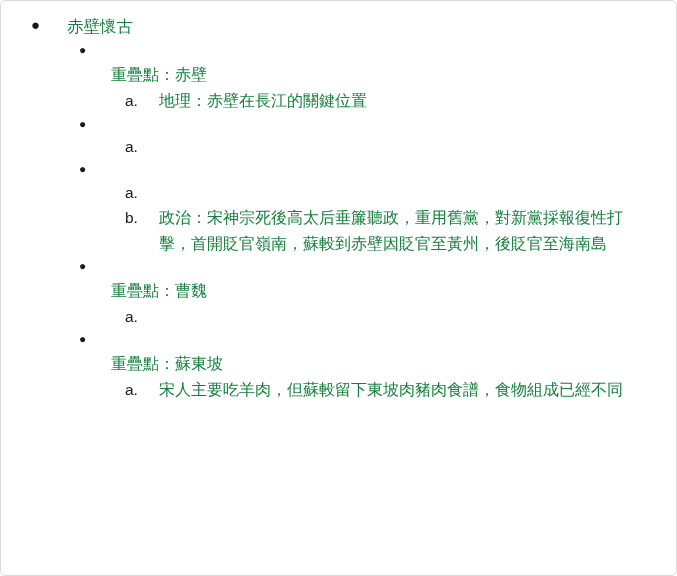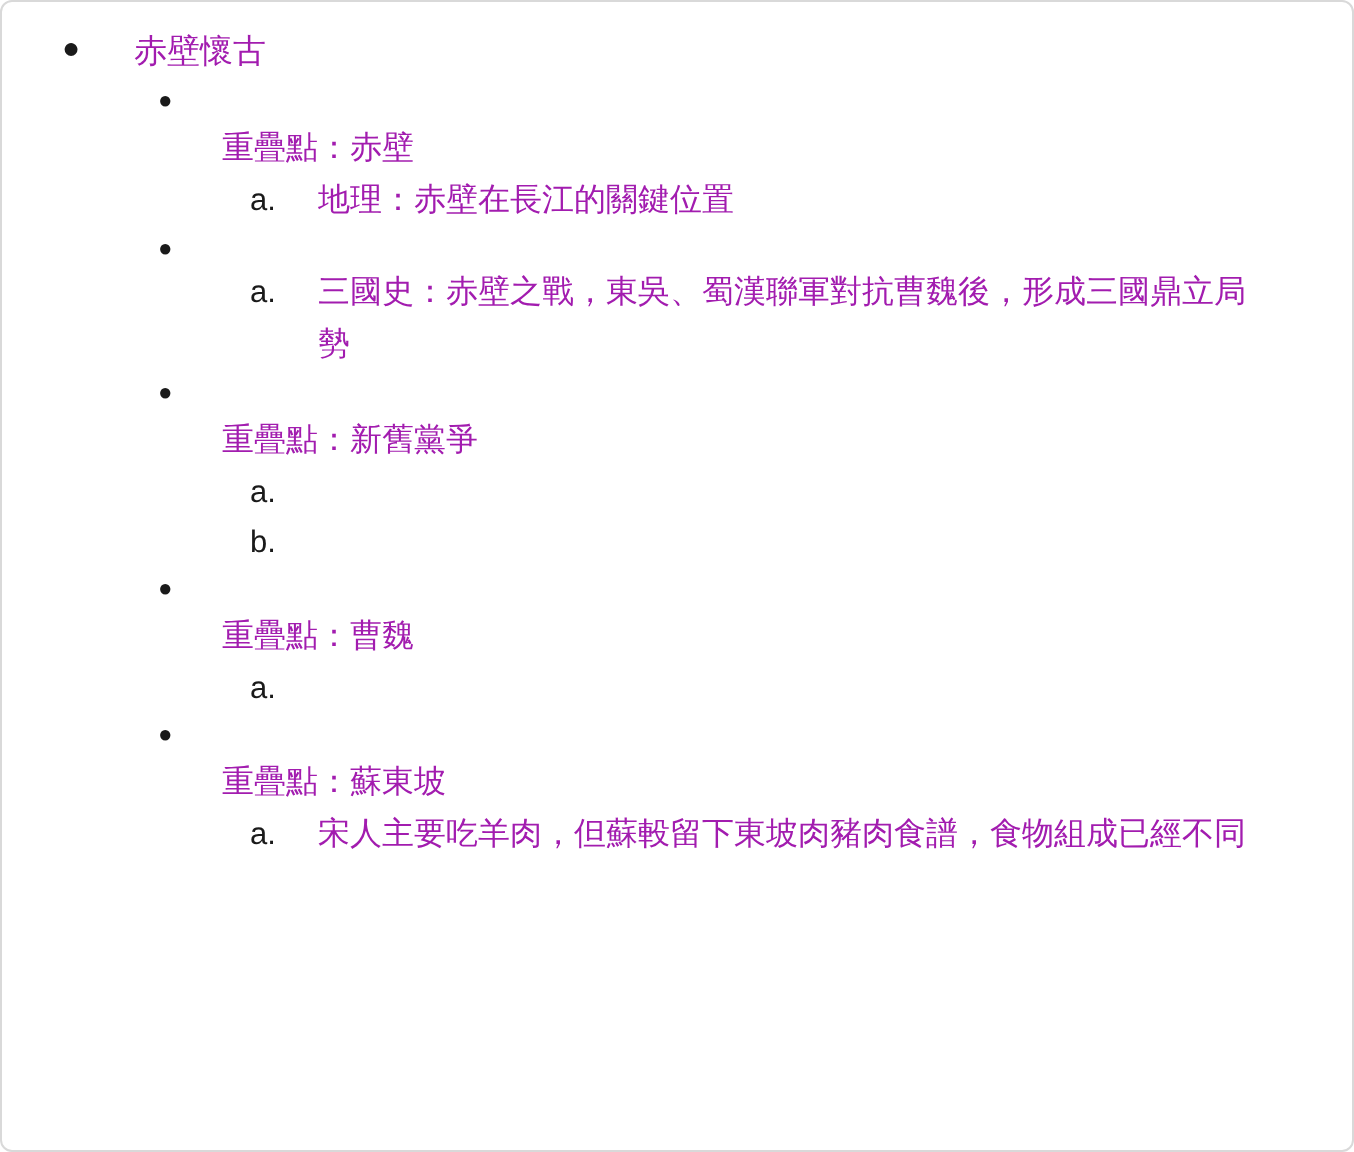--- a/index.html
+++ b/index.html
@@ -41,21 +41,21 @@
     align-items: flex-start;
   }
   .bullet {
     flex: 0 0 auto;
     text-align: left;
     color: #1a1a1a;
     line-height: 1.62;
   }
   .txt {
     flex: 1 1 auto;
-    color: #a21caf;
+    color: #15803d;
     line-height: 1.62;
     word-break: break-word;
   }
 
   
   .lvl1 > .row { padding-left: 30px; }
   .lvl1 > .row > .bullet {
     width: 36px;
     font-size: 15px;
   }
@@ -120,40 +120,39 @@
         </li>
 
         <li class="lvl2">
           <div class="row">
             <span class="bullet">●</span>
           </div>
           <ul>
             <li class="lvl3">
               <div class="row">
                 <span class="bullet">a.</span>
-                <span class="txt">三國史：赤壁之戰，東吳、蜀漢聯軍對抗曹魏後，形成三國鼎立局勢</span>
               </div>
             </li>
           </ul>
         </li>
 
         <li class="lvl2">
           <div class="row">
             <span class="bullet">●</span>
-            <span class="txt">重疊點：新舊黨爭</span>
           </div>
           <ul>
             <li class="lvl3">
               <div class="row">
                 <span class="bullet">a.</span>
               </div>
             </li>
             <li class="lvl3">
               <div class="row">
                 <span class="bullet">b.</span>
+                <span class="txt">政治：宋神宗死後高太后垂簾聽政，重用舊黨，對新黨採報復性打擊，首開貶官嶺南，蘇軗到赤壁因貶官至黃州，後貶官至海南島</span>
               </div>
             </li>
           </ul>
         </li>
 
         <li class="lvl2">
           <div class="row">
             <span class="bullet">●</span>
             <span class="txt">重疊點：曹魏</span>
           </div>

